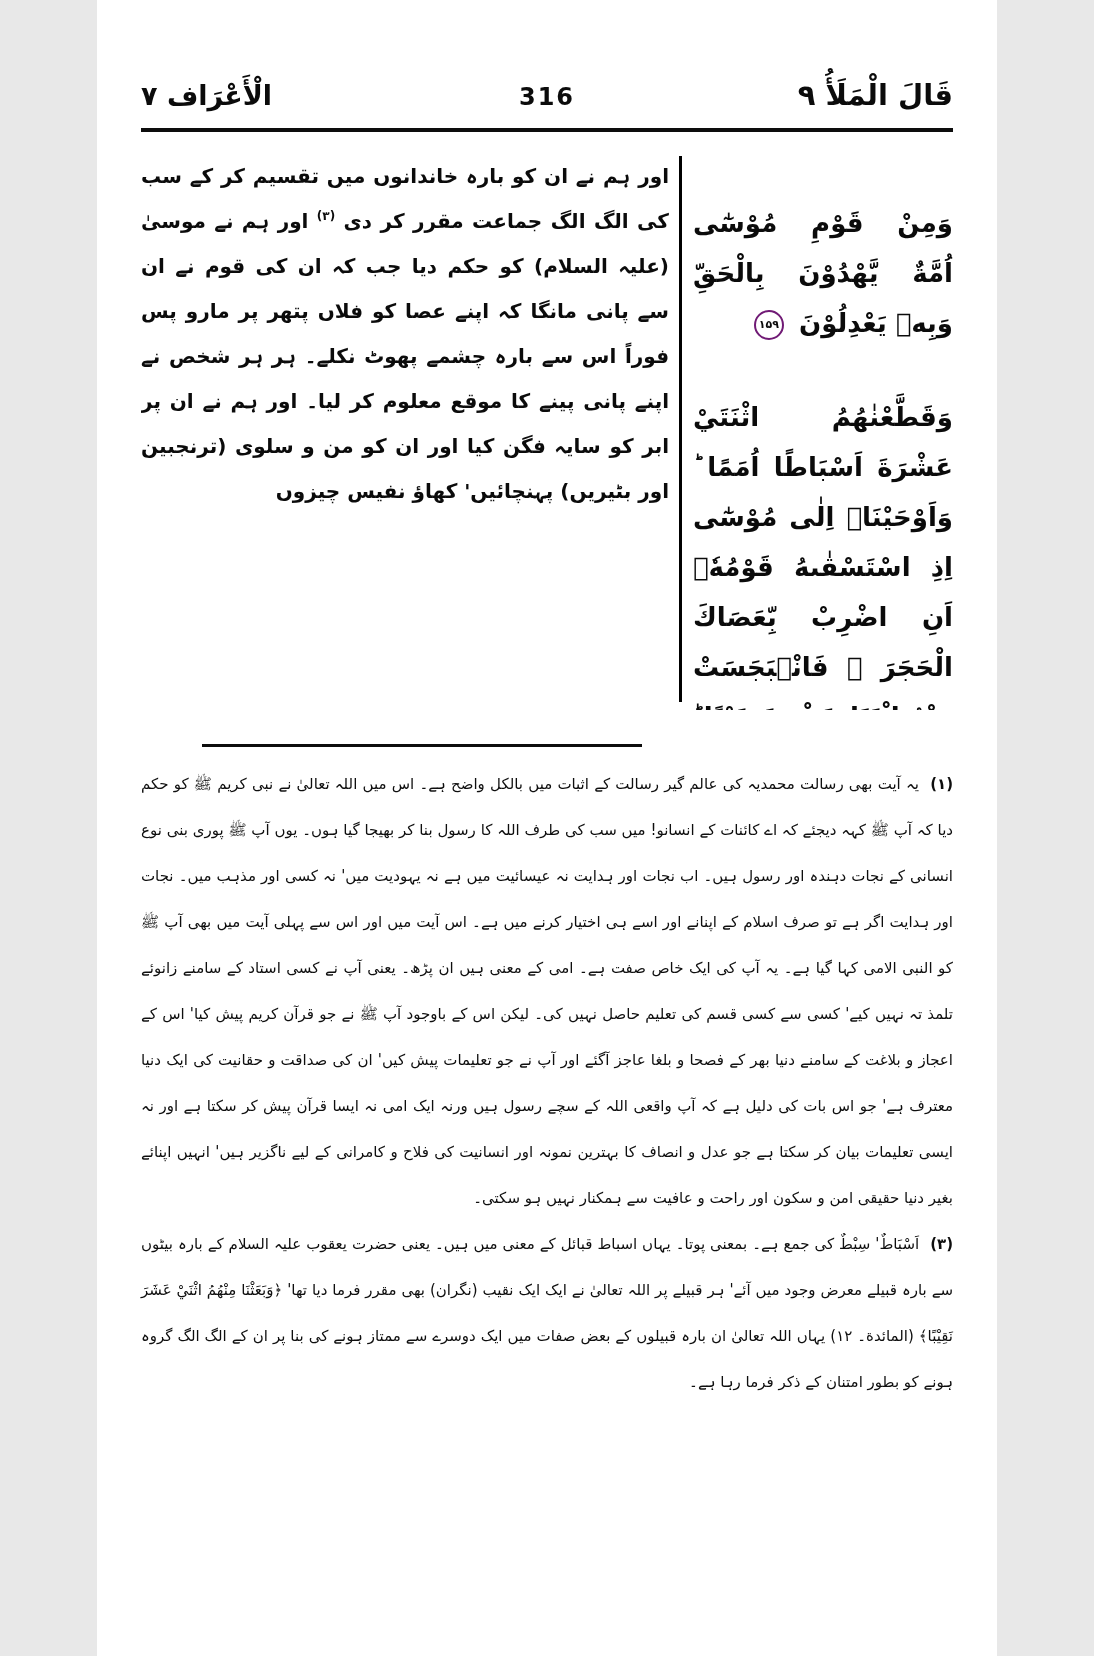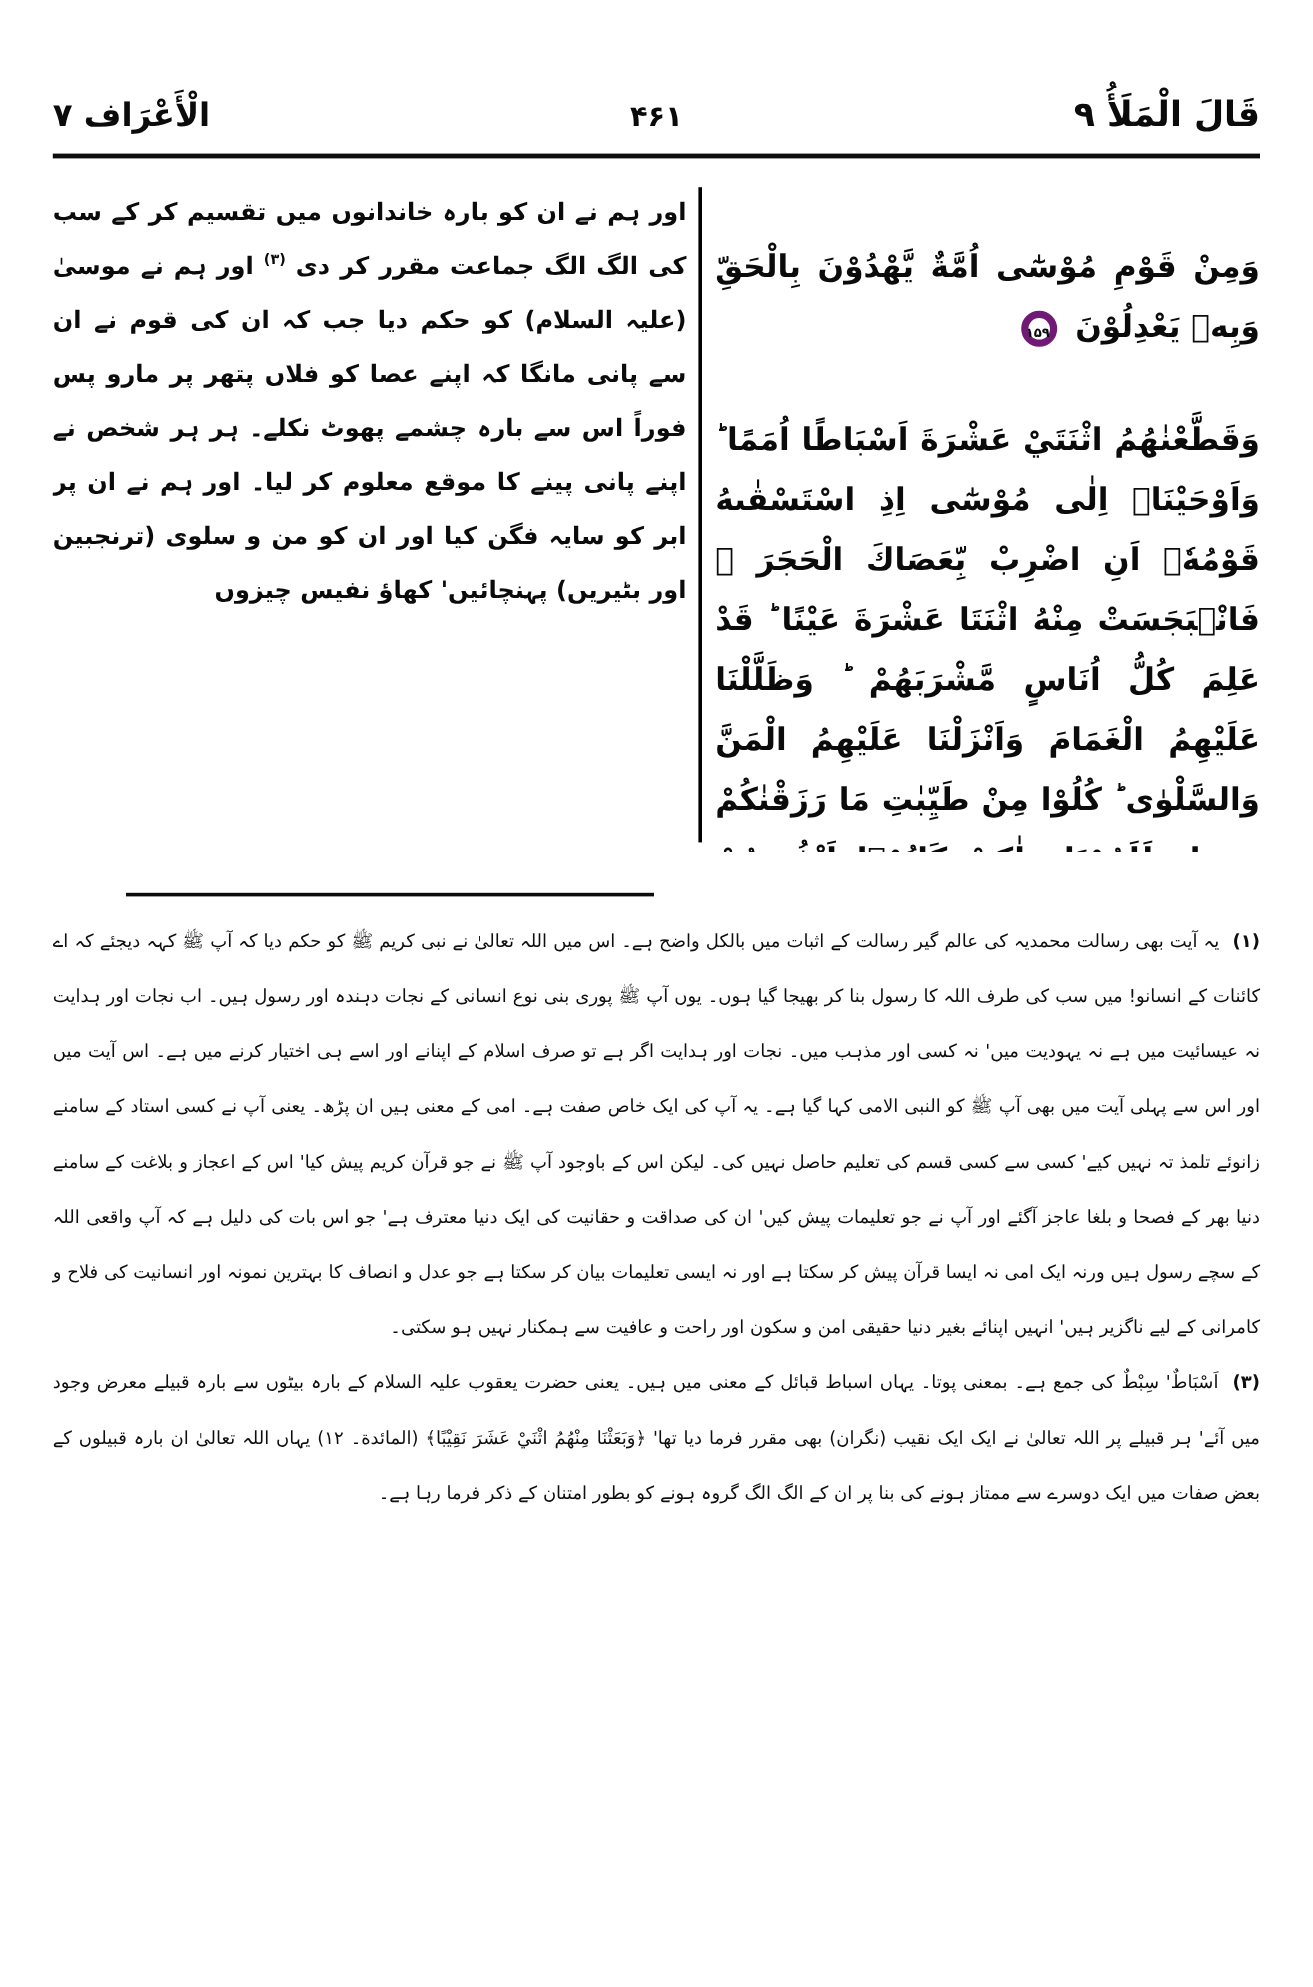--- a/index.html
+++ b/index.html
@@ -1,19 +1,19 @@
 <!DOCTYPE html>
 <html lang="ur"><head>
 <meta charset="utf-8">
 <style>
   * { margin:0; padding:0; box-sizing:border-box; }
   html,body { background:#e8e8e8; }
   .page {
     position:relative;
-    width:1094px; height:1656px;
+    width:900px; height:1656px;
     margin:0 auto;
     background:#ffffff;
     color:#0b0b0b;
     font-family:"DejaVu Sans", sans-serif;
     padding:78px 44px 0 44px;
     overflow:hidden;
   }
   
   .page-header { display:flex; align-items:baseline; }
   .hdr { flex:1; }
@@ -33,42 +33,42 @@
   sup.fn-ref { font-size:12px; vertical-align:super; line-height:0; }
   .col-divider { width:3px; flex:0 0 3px; background:#000; height:546px; margin:2px 9px 0 10px; }
   .arabic-col {
     flex:1; direction:rtl; text-align:justify;
     font-size:26px; font-weight:bold; line-height:50px;
     padding-left:2px;
   }
   .ayah { margin-top:44px; }
   .ayah-end {
     display:inline-block; width:30px; height:30px;
-    border:6px solid #701a75; border-radius:50%;
+    border:2px solid #701a75; border-radius:50%;
     font-size:11px; font-weight:bold; line-height:26px;
     text-align:center; vertical-align:middle; margin:0 6px;
   }
   
   .footnote-rule { margin:34px auto 0 61px; width:440px; height:3px; background:#0d0d0d; }
   .footnotes {
     margin-top:14px;
     direction:rtl; text-align:justify;
     font-size:15px; line-height:46px; color:#0e0e0e;
   }
   .footnote { margin:0; }
   .fn-marker { font-weight:bold; margin-left:6px; }
 </style>
 </head>
 <body>
 
 <div class="page">
 
   <header class="page-header">
     <div class="hdr surah">الْأَعْرَاف ۷</div>
-    <div class="hdr pageno">۴۶۱</div>
+    <div class="hdr pageno">316</div>
     <div class="hdr juz">قَالَ الْمَلَأُ ۹</div>
   </header>
 
   <div class="header-rule"></div>
 
   <main class="columns">
 
     <section class="urdu-col">
       <p class="urdu-para">
         <span>اور ہم نے ان کو بارہ خاندانوں میں تقسیم کر کے سب کی الگ الگ جماعت مقرر کر دی</span>

